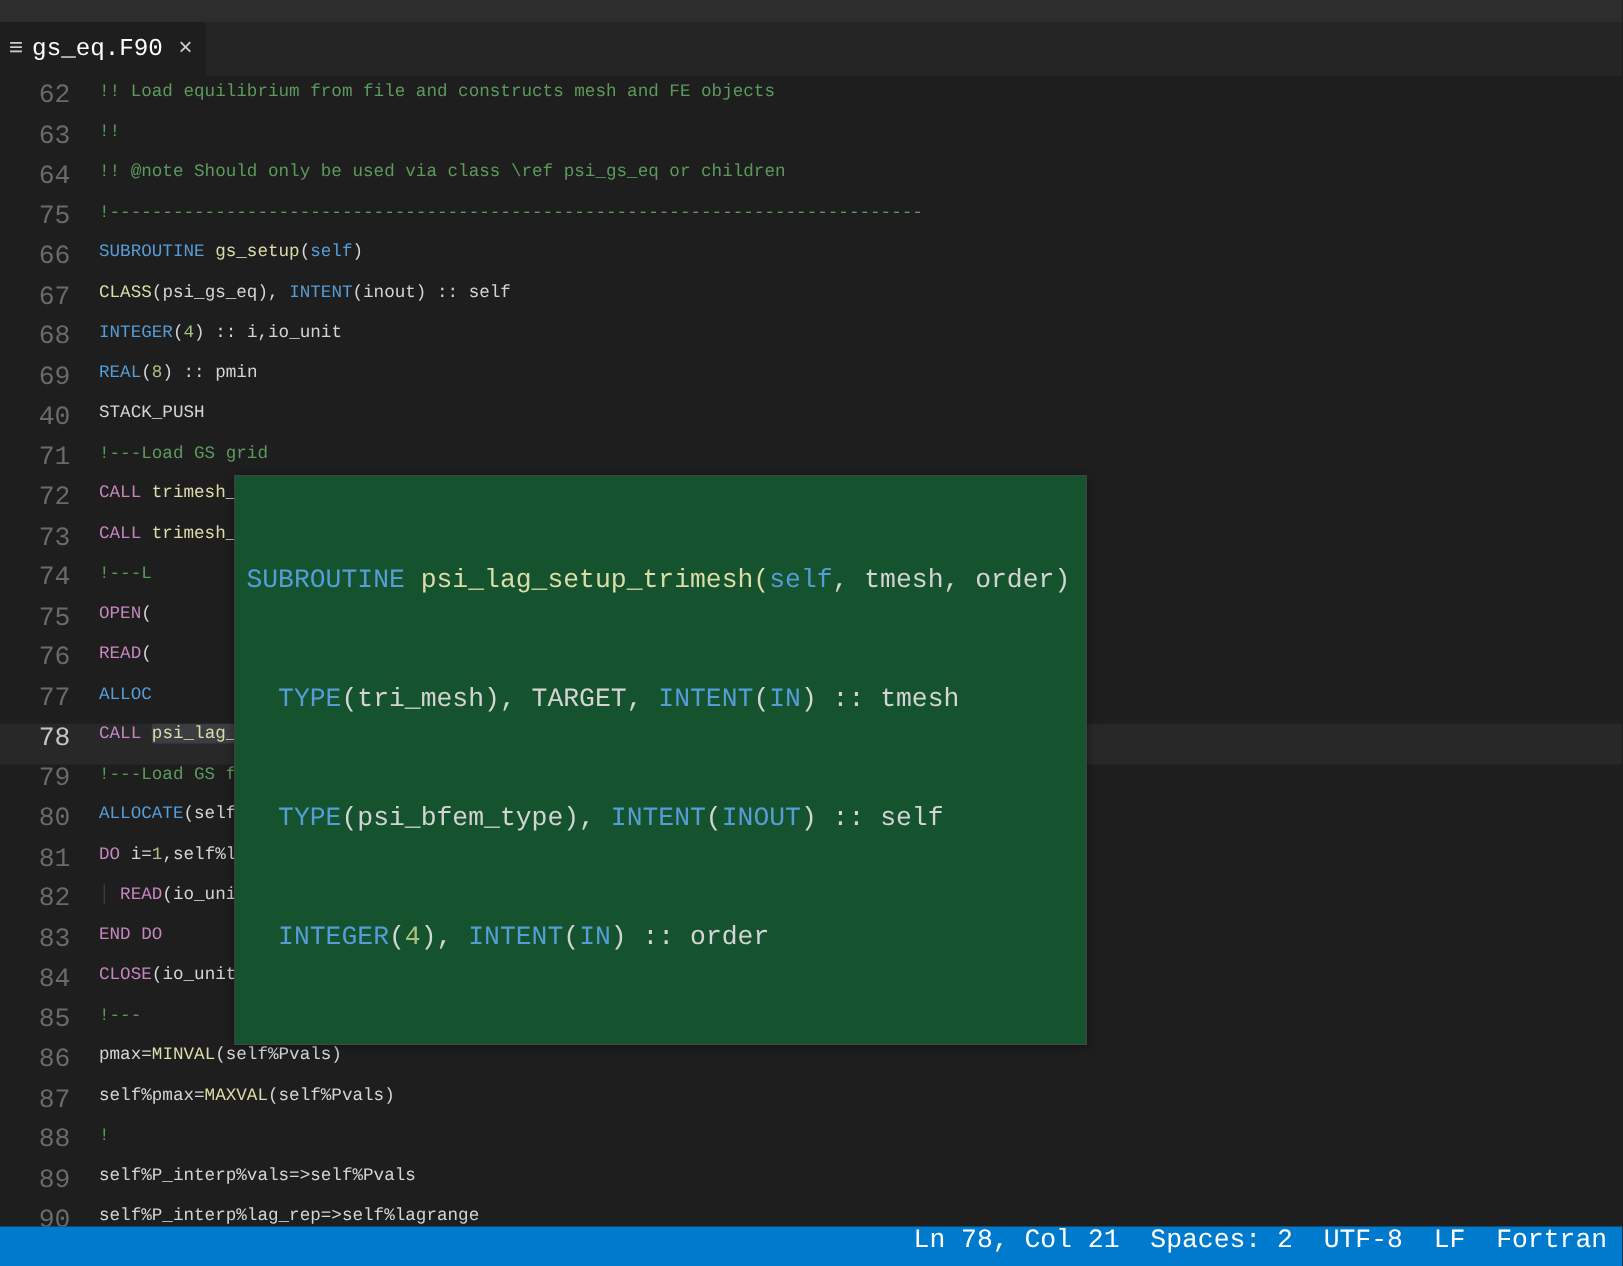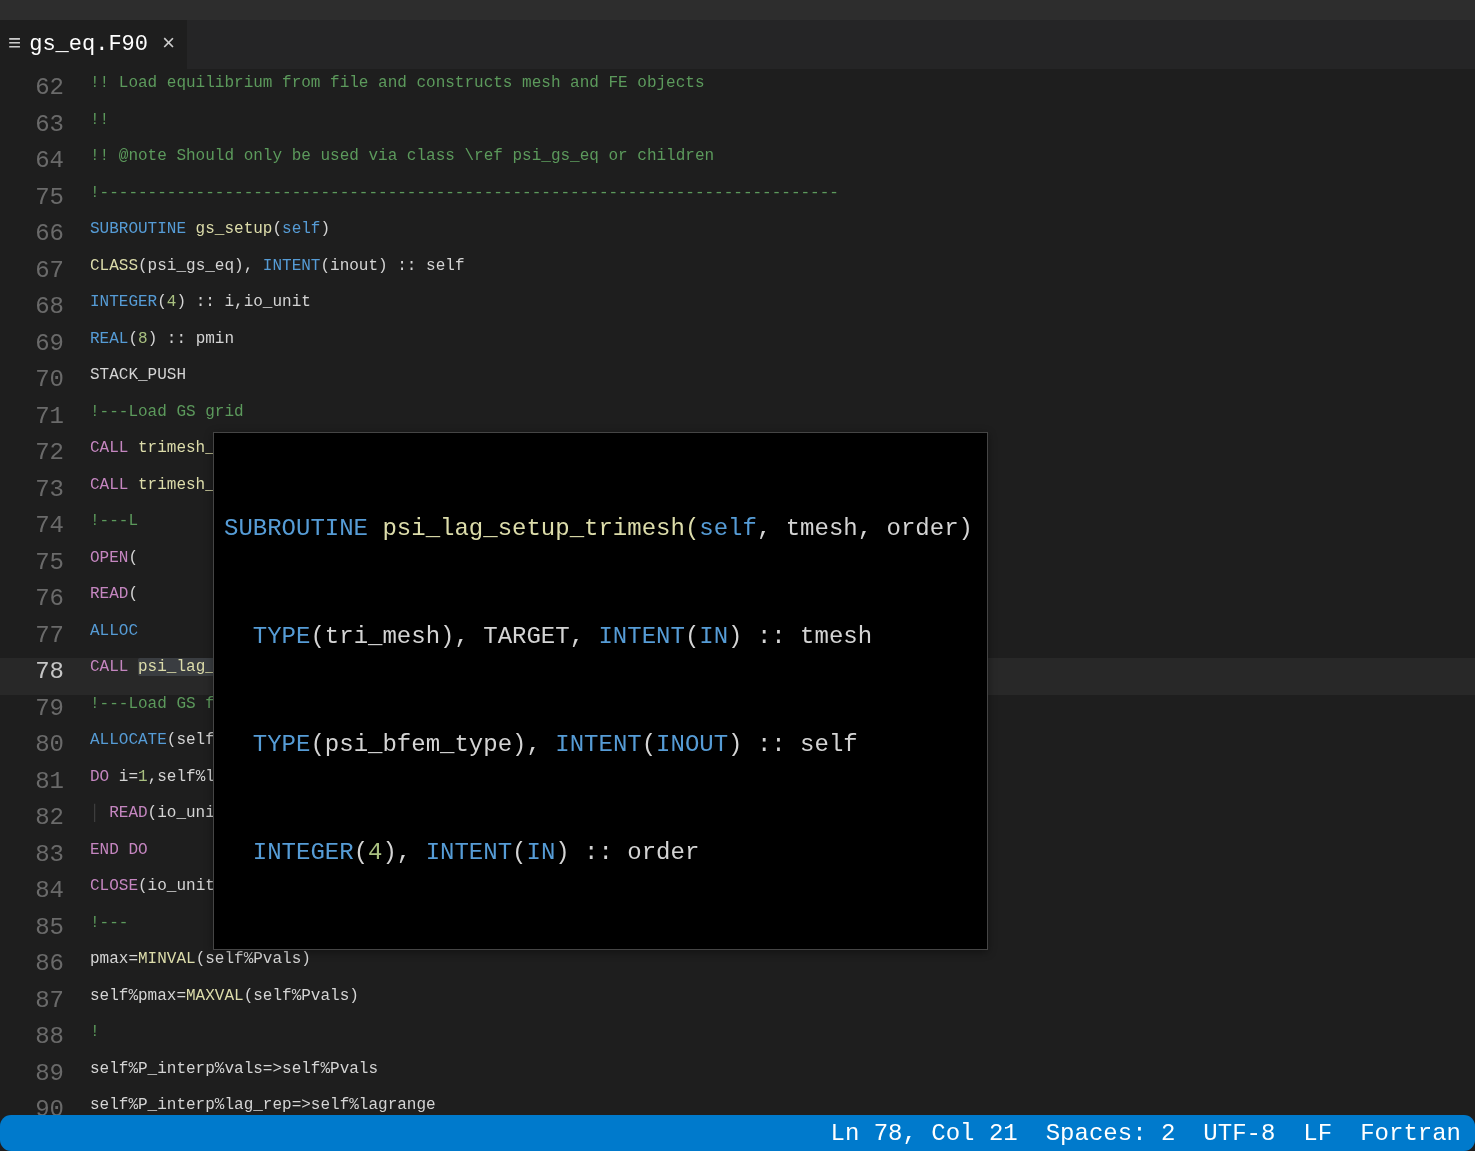--- a/index.html
+++ b/index.html
@@ -76,45 +76,44 @@
   .tok-func { color: #dcdcaa; }
   .tok-num { color: #a9c080; }
   .tok-call { color: #c586c0; }
   .tok-plain { color: #d4d4d4; }
   .indent-guide { color: #404040; }
   .hover-box {
     position: absolute;
     left: 213px;
     top: 362px;
     width: 775px;
-    background: #000000;
+    background: #14532d;
     border: 1px solid #454545;
     padding: 6px 10px;
     font-size: 24px;
     line-height: 36px;
     white-space: pre;
     box-shadow: 0 2px 8px rgba(0,0,0,0.4);
   }
   .wordhl {
     background: #3a3d41;
     border-radius: 2px;
   }
   .statusbar {
     position: absolute;
     bottom: 0; left: 0; right: 0;
     height: 36px;
     background: #007acc;
     color: #ffffff;
     display: flex;
-    align-items: center;
+    align-items: flex-start;
     justify-content: flex-end;
     padding: 0 14px;
     gap: 28px;
     font-size: 24px;
-    border-radius: 11px;
   }
   .statusbar .item { white-space: nowrap; }
 </style>
 </head>
 <body>
 
 <div class="titlebar"></div>
 
 <div class="tabbar">
   <div class="tab">
@@ -127,21 +126,21 @@
 <div class="editor" id="editor">
 
   <div class="line"><span class="gutter">62</span><span class="code"><span class="tok-comment">!! Load equilibrium from file and constructs mesh and FE objects</span></span></div>
     <div class="line"><span class="gutter">63</span><span class="code"><span class="tok-comment">!!</span></span></div>
     <div class="line"><span class="gutter">64</span><span class="code"><span class="tok-comment">!! @note Should only be used via class \ref psi_gs_eq or children</span></span></div>
     <div class="line"><span class="gutter">75</span><span class="code"><span class="tok-comment">!-----------------------------------------------------------------------------</span></span></div>
     <div class="line"><span class="gutter">66</span><span class="code"><span class="tok-keyword">SUBROUTINE</span><span class="tok-func"> gs_setup</span><span class="tok-plain">(</span><span class="tok-keyword">self</span><span class="tok-plain">)</span></span></div>
     <div class="line"><span class="gutter">67</span><span class="code"><span class="tok-func">CLASS</span><span class="tok-plain">(psi_gs_eq), </span><span class="tok-keyword">INTENT</span><span class="tok-plain">(inout) :: self</span></span></div>
     <div class="line"><span class="gutter">68</span><span class="code"><span class="tok-keyword">INTEGER</span><span class="tok-plain">(</span><span class="tok-num">4</span><span class="tok-plain">) :: i,io_unit</span></span></div>
     <div class="line"><span class="gutter">69</span><span class="code"><span class="tok-keyword">REAL</span><span class="tok-plain">(</span><span class="tok-num">8</span><span class="tok-plain">) :: pmin</span></span></div>
-    <div class="line"><span class="gutter">70</span><span class="code"><span class="tok-plain">STACK_PUSH</span></span></div>
+    <div class="line"><span class="gutter">40</span><span class="code"><span class="tok-plain">STACK_PUSH</span></span></div>
     <div class="line"><span class="gutter">71</span><span class="code"><span class="tok-comment">!---Load GS grid</span></span></div>
     <div class="line"><span class="gutter">72</span><span class="code"><span class="tok-call">CALL</span><span class="tok-func"> trimesh_load</span><span class="tok-plain">(self%mesh,</span><span class="tok-func">TRIM</span><span class="tok-plain">(self%grid_file))</span></span></div>
     <div class="line"><span class="gutter">73</span><span class="code"><span class="tok-call">CALL</span><span class="tok-func"> trimesh_local_setup</span><span class="tok-plain">(self%mesh)</span></span></div>
     <div class="line"><span class="gutter">74</span><span class="code"><span class="tok-comment">!---L</span></span></div>
     <div class="line"><span class="gutter">75</span><span class="code"><span class="tok-call">OPEN</span><span class="tok-plain">(</span></span></div>
     <div class="line"><span class="gutter">76</span><span class="code"><span class="tok-call">READ</span><span class="tok-plain">(</span></span></div>
     <div class="line"><span class="gutter">77</span><span class="code"><span class="tok-keyword">ALLOC</span></span></div>
     <div class="line line-active"><span class="gutter">78</span><span class="code"><span class="tok-call">CALL</span><span class="tok-func"> </span><span class="tok-func wordhl">psi_lag_setup_t</span><span class="tok-func">rimesh</span><span class="tok-plain">(self%lagrange,self%mesh,self%order)</span></span></div>
     <div class="line"><span class="gutter">79</span><span class="code"><span class="tok-comment">!---Load GS field (B,P)</span></span></div>
     <div class="line"><span class="gutter">80</span><span class="code"><span class="tok-keyword">ALLOCATE</span><span class="tok-plain">(self%Bvals(</span><span class="tok-num">3</span><span class="tok-plain">,self%lagrange%ne),self%Pvals(self%lagrange%ne))</span></span></div>

